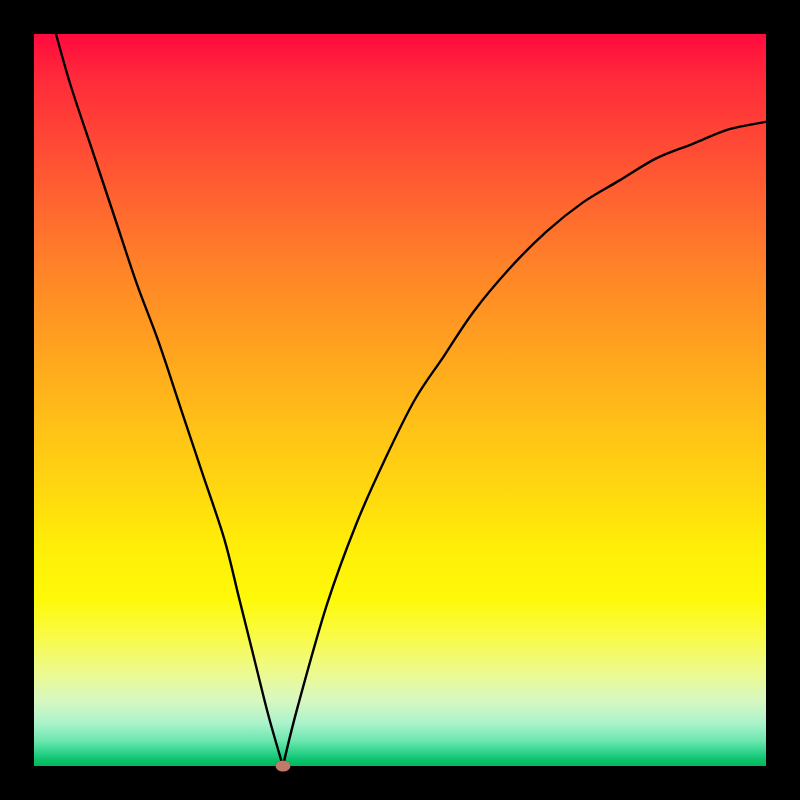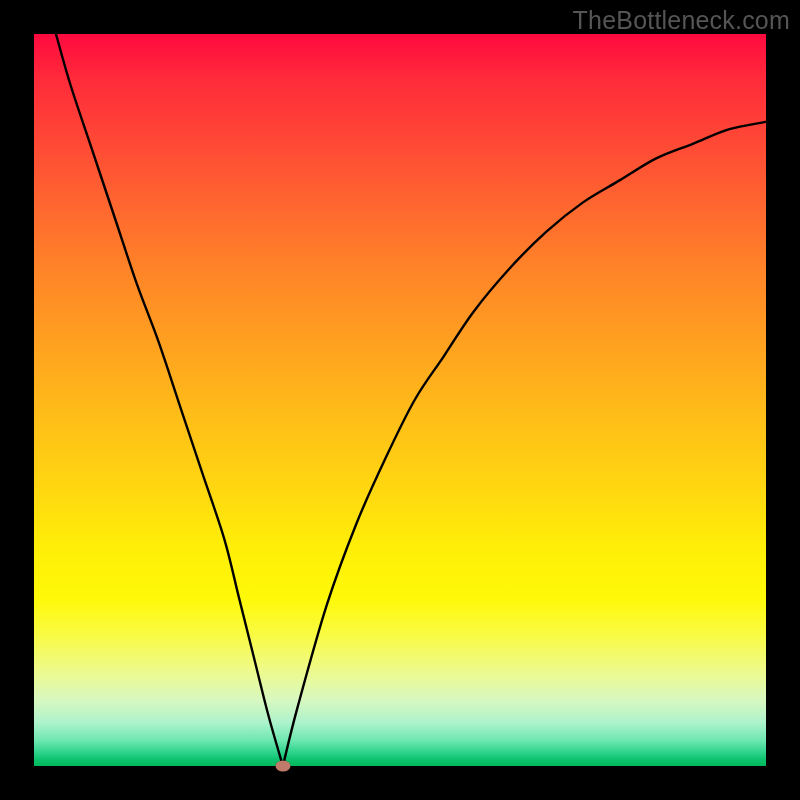--- a/index.html
+++ b/index.html
@@ -84,14 +84,13 @@
 <div class="frame">
   <div class="plot-area">
 
     <svg class="curve" viewBox="0 0 732 732" preserveAspectRatio="none">
       <path id="curve-path" d="M 21.96 0 C 24.400000000000002 8.540000000000001, 30.5 31.72000000000001, 36.6 51.24000000000001 C 42.7 70.76, 51.24 95.16000000000001, 58.56 117.12 C 65.88 139.08, 73.19999999999999 161.04, 80.52 183 C 87.84 204.96, 95.16 228.14, 102.48 248.88 C 109.80000000000001 269.62, 117.12 286.70000000000005, 124.44000000000001 307.44000000000005 C 131.76000000000002 328.18000000000006, 139.08 351.36, 146.4 373.32 C 153.72 395.28, 161.04000000000002 417.24, 168.36 439.2 C 175.68 461.15999999999997, 184.22 484.34000000000003, 190.32 505.08000000000004 C 196.42 525.82, 200.08 544.12, 204.96 563.64 C 209.84 583.16, 214.72 602.6800000000001, 219.6 622.2 C 224.48 641.72, 229.36 662.46, 234.24 680.76 C 239.12 699.06, 246.44000000000003 723.46, 248.88000000000002 732 L 248.88000000000002 732 C 251.32000000000002 722.24, 256.2 700.2800000000001, 263.52 673.44 C 270.84 646.6, 283.04 601.46, 292.8 570.96 C 302.56 540.46, 312.32 514.84, 322.08 490.44 C 331.84 466.03999999999996, 341.6 445.3, 351.36 424.56 C 361.12 403.82, 370.88 383.08, 380.64 366 C 390.4 348.92, 400.16 336.71999999999997, 409.92 322.08 C 419.68 307.44, 428.21999999999997 292.8, 439.2 278.16 C 450.18 263.52000000000004, 463.6 247.65999999999997, 475.8 234.23999999999995 C 488 220.81999999999994, 500.2 208.61999999999998, 512.4 197.64 C 524.6 186.66, 536.8 176.9, 549 168.36 C 561.2 159.82000000000002, 573.4000000000001 153.71999999999997, 585.6 146.39999999999998 C 597.8 139.07999999999998, 609.9999999999999 130.54000000000005, 622.1999999999999 124.44000000000005 C 634.4 118.34000000000007, 646.6 114.68000000000008, 658.8000000000001 109.80000000000007 C 671.0000000000001 104.92000000000006, 683.2 98.81999999999998, 695.4 95.15999999999997 C 707.5999999999999 91.49999999999996, 725.9 89.06000000000002, 732 87.84000000000003"></path>
     </svg>
 
     <div class="marker" id="marker" style="left: 248.88px; top: 732px;"></div>
 
   </div>
-  <div class="watermark">TheBottleneck.com</div>
 </div>
 
 </body></html>

